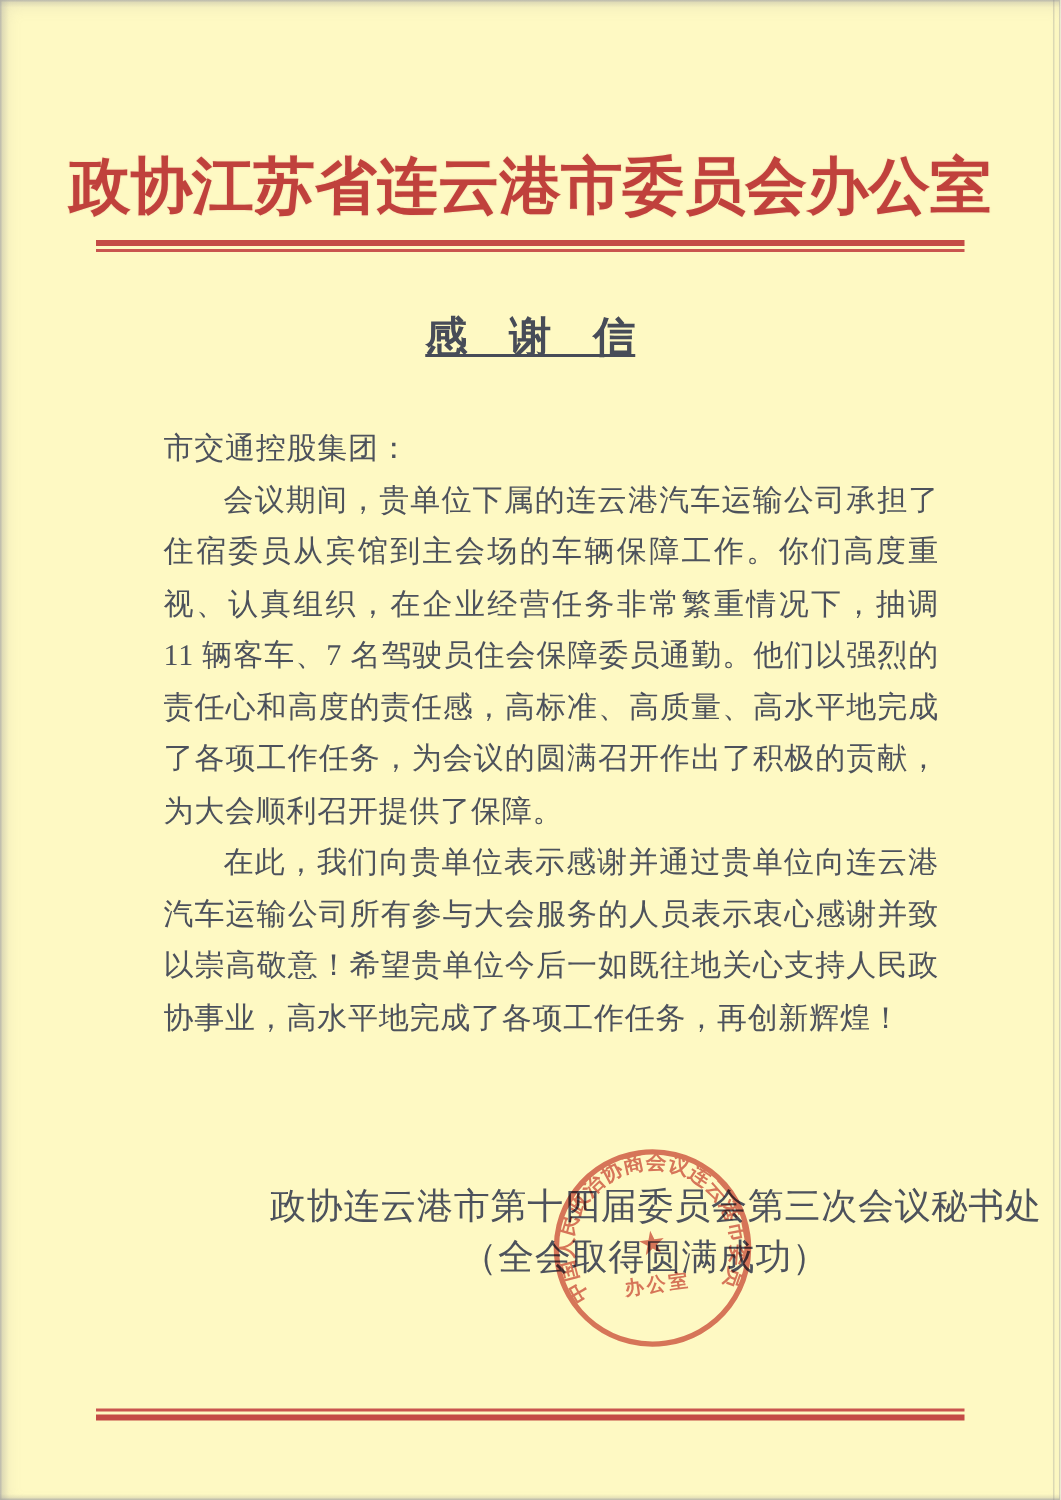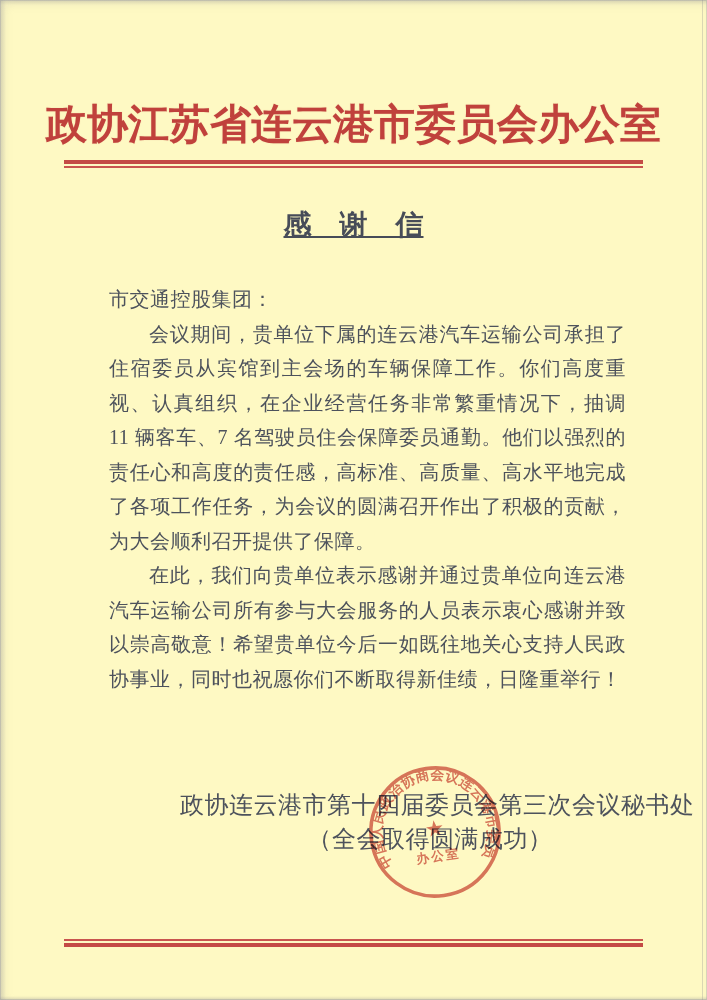--- a/index.html
+++ b/index.html
@@ -89,21 +89,21 @@
     <div class="thick"></div>
       <div class="gap"></div>
       <div class="thin"></div>
   </div>
 
   <div class="doc-title">感　谢　信</div>
 
   <div class="body-text">
     <p class="salutation">市交通控股集团：</p>
     <p>会议期间，贵单位下属的连云港汽车运输公司承担了住宿委员从宾馆到主会场的车辆保障工作。你们高度重视、认真组织，在企业经营任务非常繁重情况下，抽调 11 辆客车、7 名驾驶员住会保障委员通勤。他们以强烈的责任心和高度的责任感，高标准、高质量、高水平地完成了各项工作任务，为会议的圆满召开作出了积极的贡献，为大会顺利召开提供了保障。</p>
-    <p>在此，我们向贵单位表示感谢并通过贵单位向连云港汽车运输公司所有参与大会服务的人员表示衷心感谢并致以崇高敬意！希望贵单位今后一如既往地关心支持人民政协事业，同时也祝愿你们不断取得新佳绩，日隆重举行！</p>
+    <p>在此，我们向贵单位表示感谢并通过贵单位向连云港汽车运输公司所有参与大会服务的人员表示衷心感谢并致以崇高敬意！希望贵单位今后一如既往地关心支持人民政协事业，高水平地完成了各项工作任务，再创新辉煌！</p>
   </div>
 
   <div class="signature">
     <div>政协连云港市第十四届委员会第三次会议秘书处</div>
     <div>（全会取得圆满成功）</div>
   </div>
 
   <svg class="seal" viewBox="0 0 140 140">
     <defs>
       <path id="sealArc" d="M 23 97 A 54 54 0 1 1 117 97" fill="none"></path>

